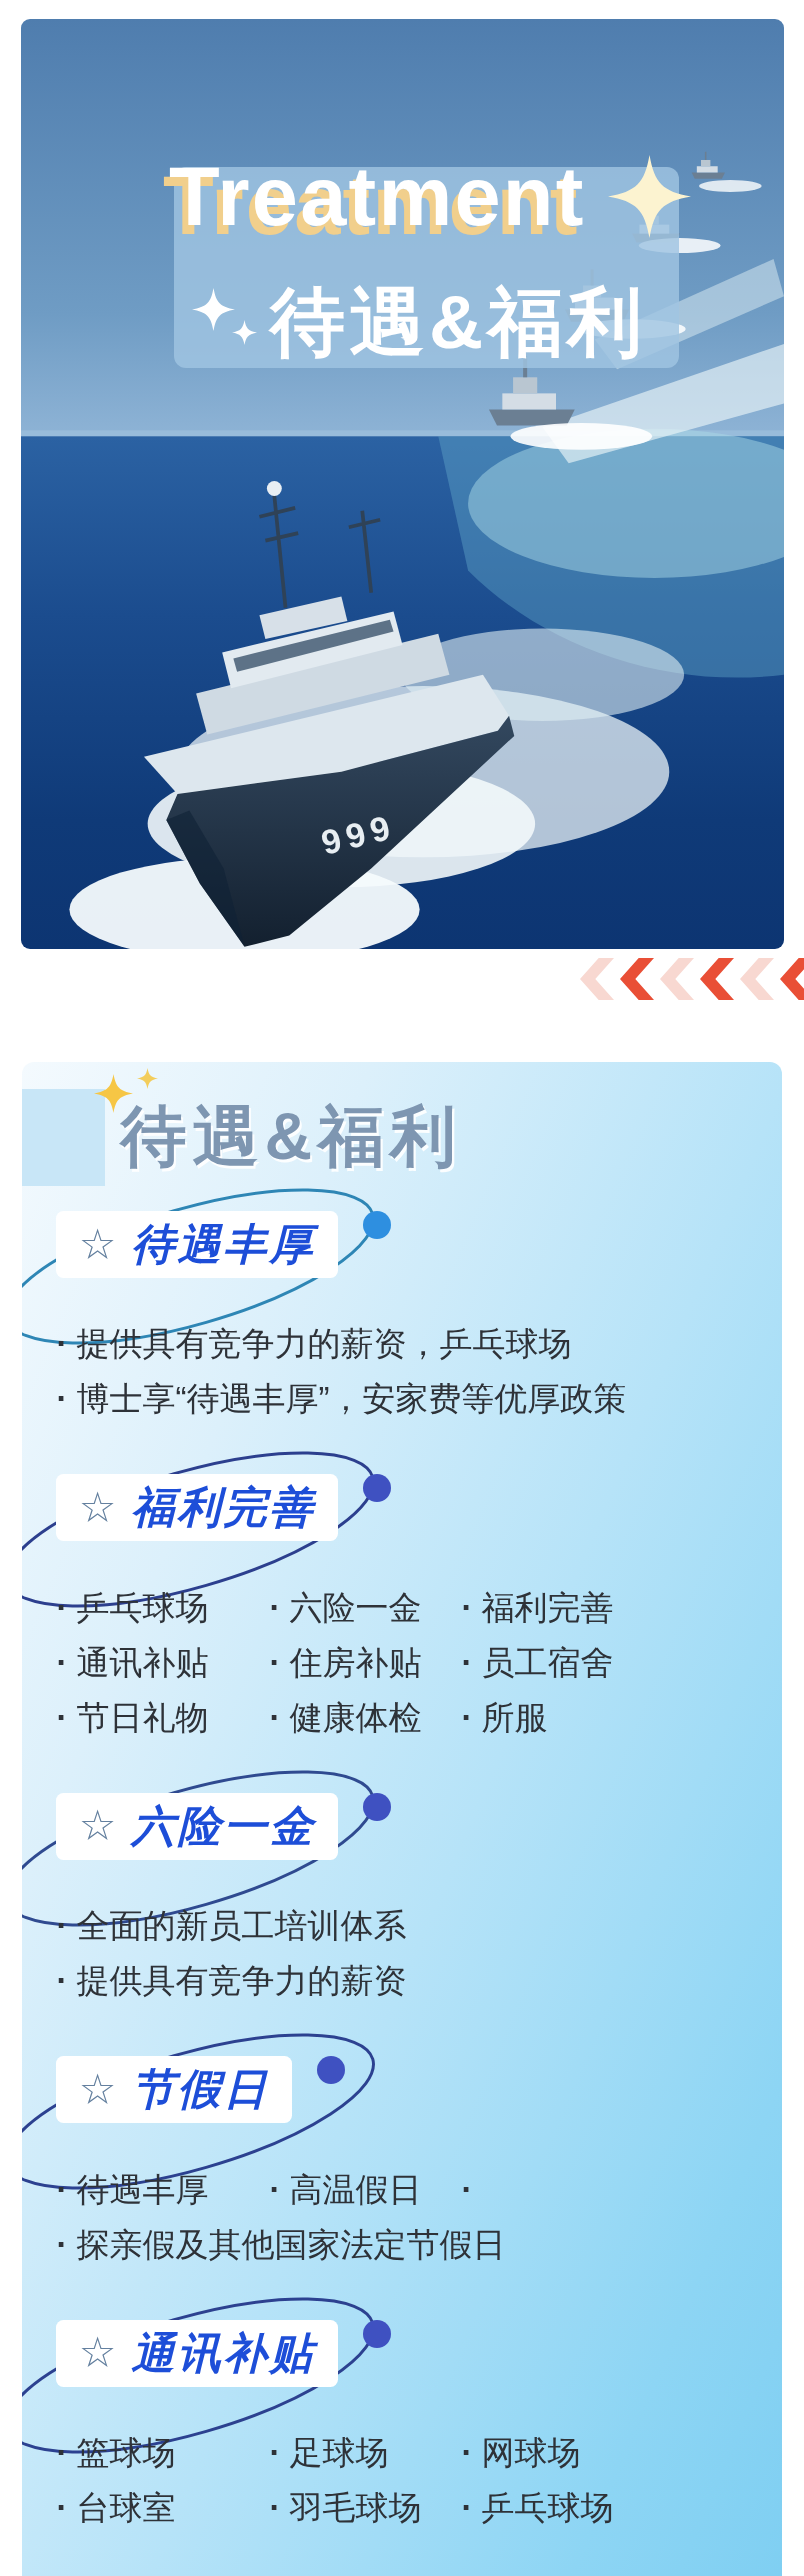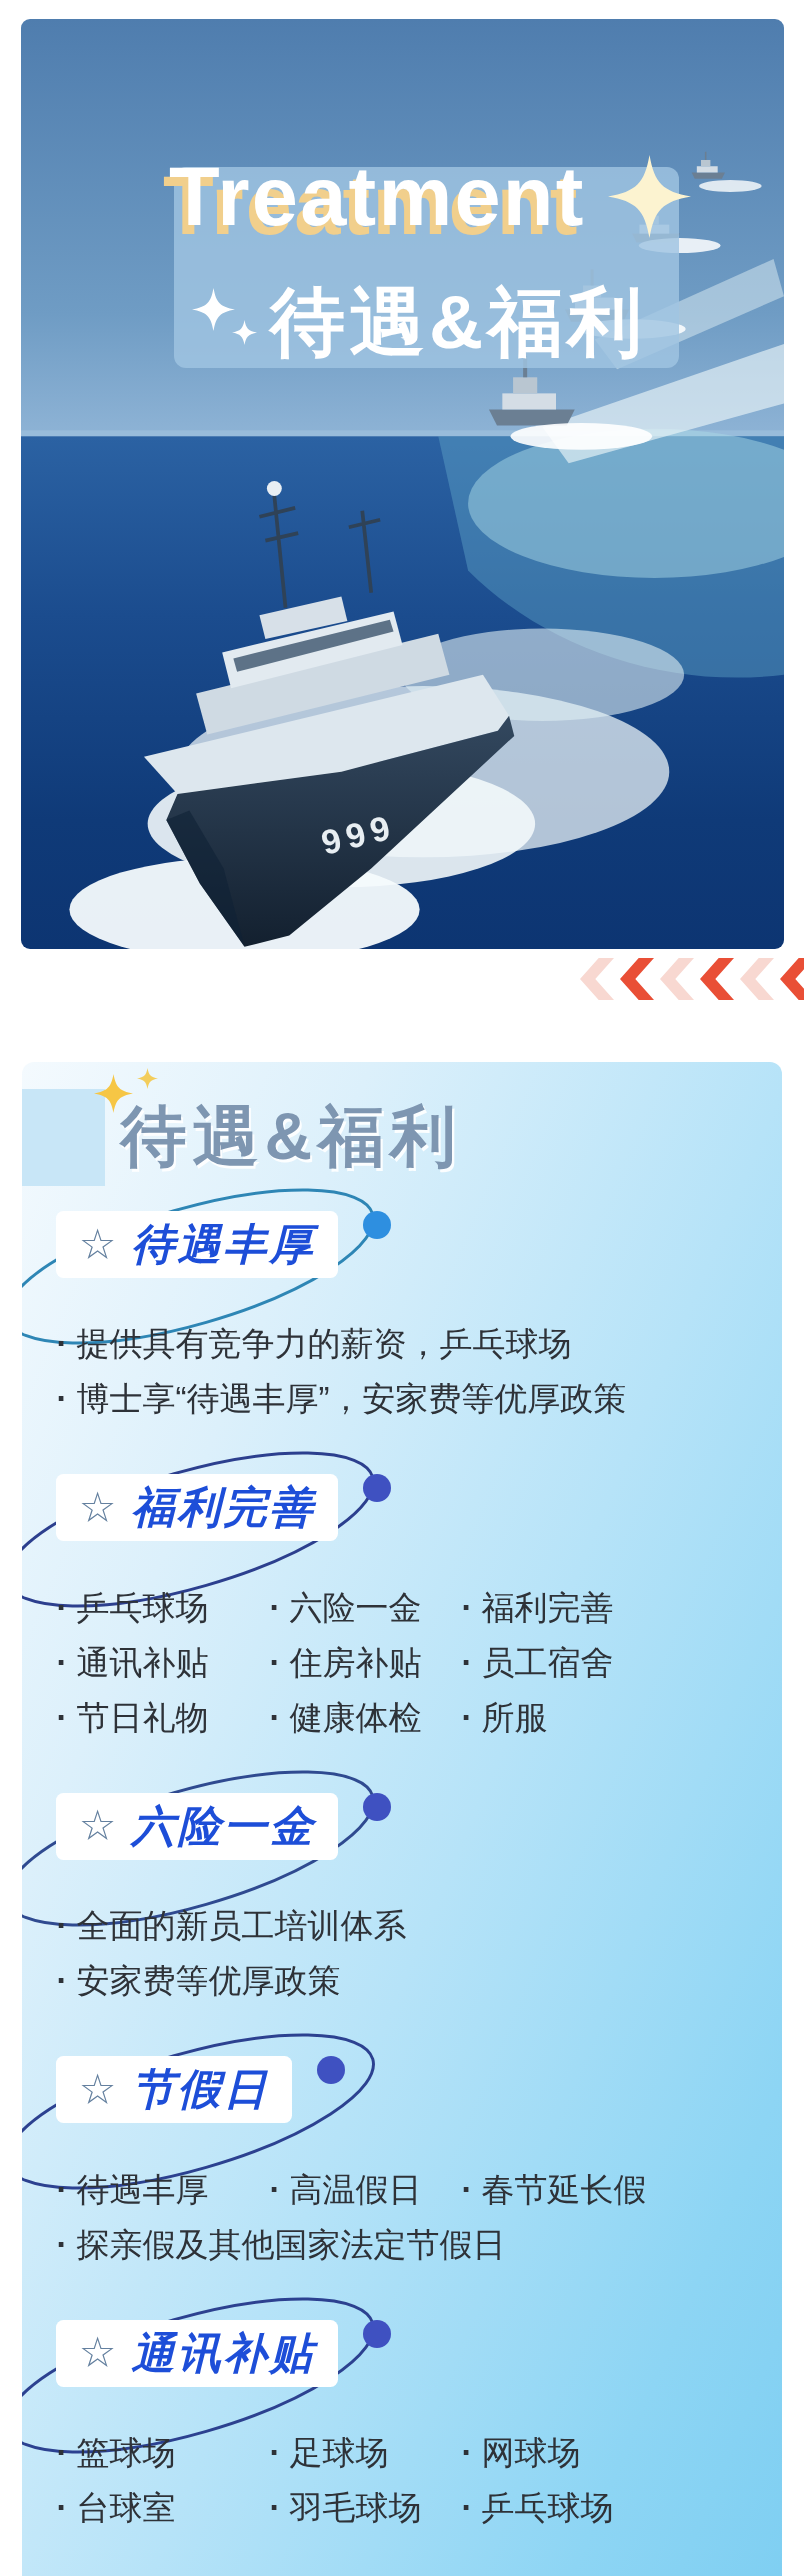--- a/index.html
+++ b/index.html
@@ -282,21 +282,21 @@
         <div class="rows">
           <div class="row">
             <span class="cell">
                 <span class="b">·</span>
                 <span>全面的新员工培训体系</span>
               </span>
           </div>
           <div class="row">
             <span class="cell">
                 <span class="b">·</span>
-                <span>安家费等优厚政策</span>
+                <span>提供具有竞争力的薪资</span>
               </span>
           </div>
         </div>
       </section>
 
       <section class="benefit">
         <div class="chip-wrap">
           <svg class="orbit" viewBox="0 0 580 240">
             <ellipse cx="250" cy="120" rx="255" ry="78" transform="rotate(-16 250 120)" style="stroke: rgb(44, 65, 144);"></ellipse>
           </svg>
@@ -311,21 +311,20 @@
             <span class="cell c1">
                 <span class="b">·</span>
                 <span>待遇丰厚</span>
               </span>
             <span class="cell c2">
                 <span class="b">·</span>
                 <span>高温假日</span>
               </span>
             <span class="cell c3">
                 <span class="b">·</span>
-                <span>春节延长假</span>
               </span>
           </div>
           <div class="row">
             <span class="cell">
                 <span class="b">·</span>
                 <span>探亲假及其他国家法定节假日</span>
               </span>
           </div>
         </div>
       </section>

